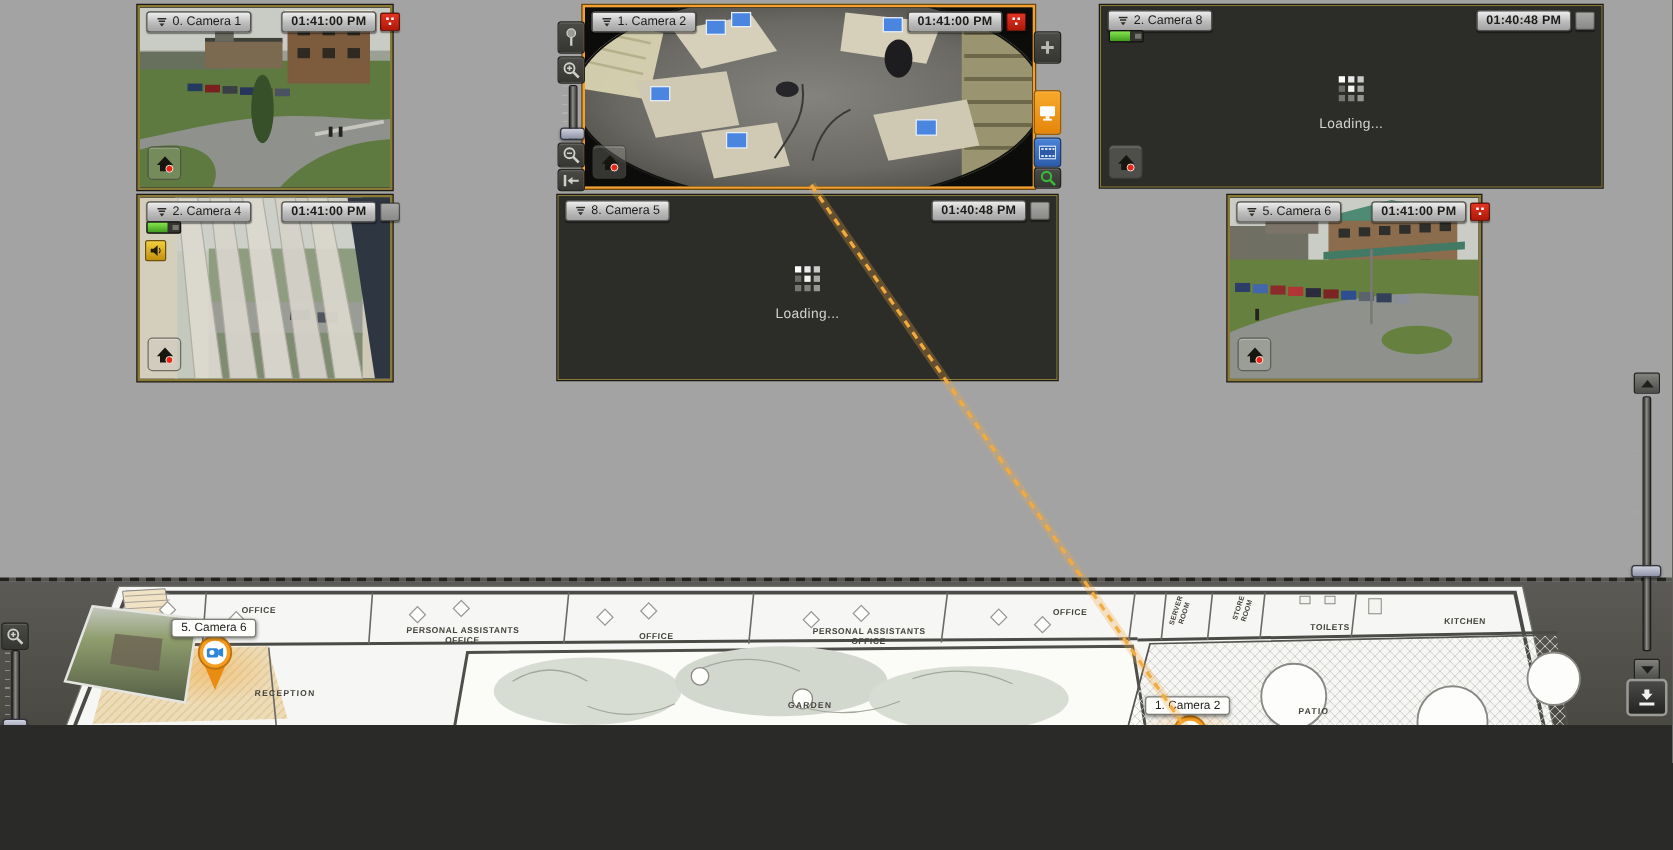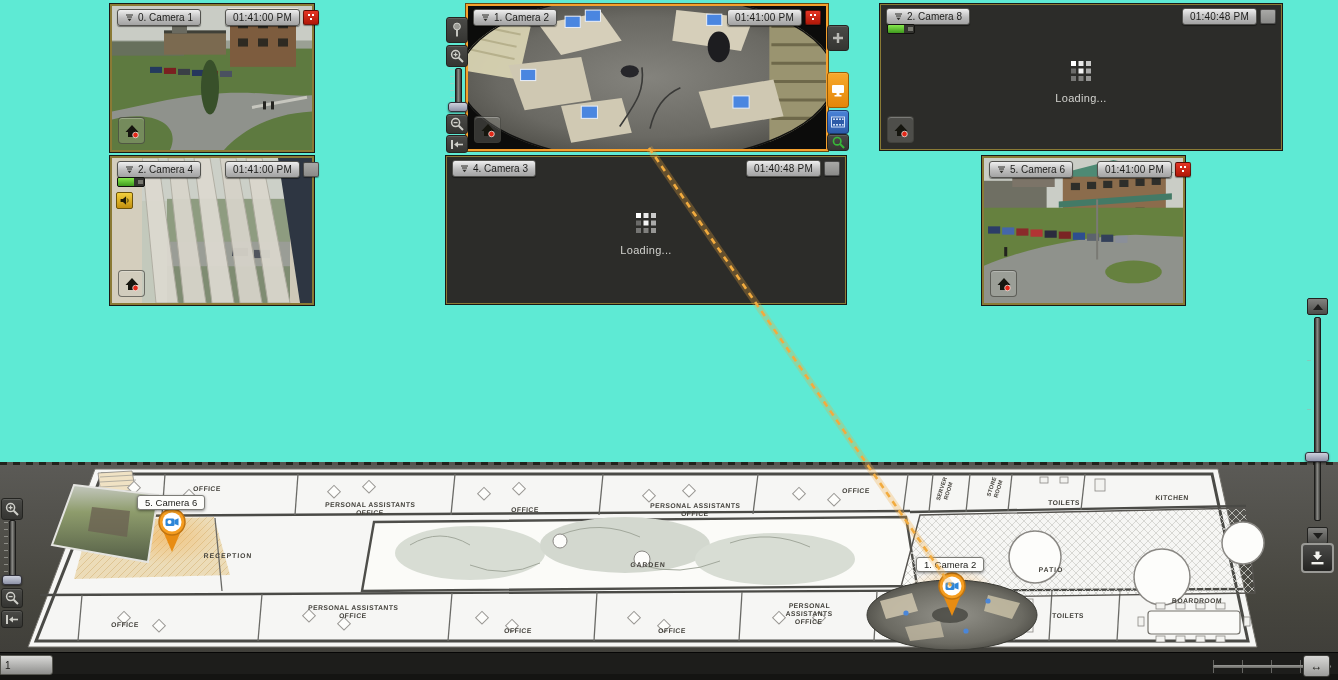--- a/index.html
+++ b/index.html
@@ -1,27 +1,27 @@
 <!DOCTYPE html>
 <html><head>
 <meta charset="utf-8">
 <style>
   html,body{margin:0;padding:0;background:#2a2a28;}
-  #screen{position:relative;width:1338px;height:680px;overflow:hidden;
-    background:#5eead4;font-family:"Liberation Sans",sans-serif;-webkit-font-smoothing:antialiased;}
+  #screen{position:relative;width:1338px;height:580px;overflow:hidden;
+    background:#a3a3a3;font-family:"Liberation Sans",sans-serif;-webkit-font-smoothing:antialiased;}
   
   .cam{position:absolute;background:#262623;border:2px solid #8a7a35;box-shadow:0 0 0 1px #191916;}
   .cam.selected{border-color:#f5a02d;box-shadow:0 0 0 1px #6a4a10;}
   .cam .body{position:absolute;inset:0;overflow:hidden;background:#2b2b28;}
   .cam svg.scene{position:absolute;inset:0;width:100%;height:100%;}
   .hdr{position:absolute;top:3px;left:5px;right:5px;display:flex;align-items:flex-start;justify-content:space-between;z-index:4;}
   .chip{display:inline-flex;align-items:center;gap:4px;height:15px;padding:0 7px;border-radius:3px;
     background:linear-gradient(#efefef,#bdbdbd 55%,#a3a3a3);border:1px solid #52524e;
     color:#1c1c1a;font-size:10px;line-height:15px;white-space:nowrap;box-shadow:0 1px 1px rgba(0,0,0,.45);}
-  .chip.time{font-weight:normal;letter-spacing:.2px;margin-left:24px;}
+  .chip.time{font-weight:bold;letter-spacing:.2px;margin-left:24px;}
   .hdr .right{display:flex;align-items:center;gap:3px;}
   .badge{width:14px;height:13px;border-radius:2px;border:1px solid rgba(0,0,0,.5);box-shadow:0 1px 1px rgba(0,0,0,.4);}
   .badge.rec{background:linear-gradient(#e43524,#b01808);}
   .badge.idle{background:linear-gradient(#a8a8a6,#8a8a88);}
   .badge.rec i{display:block;width:6px;height:6px;margin:3px auto 0;
     background:
       linear-gradient(#fff,#fff) 0 0/2px 2px no-repeat,
       linear-gradient(#fff,#fff) 4px 0/2px 2px no-repeat,
       linear-gradient(#fff,#fff) 2px 4px/2px 2px no-repeat;}
   .event-btn{position:absolute;left:6px;bottom:6px;width:25px;height:25px;z-index:4;border-radius:4px;
@@ -367,21 +367,21 @@
   </div>
 
   <div class="cam" style="left:446px;top:156px;width:398px;height:146px;border-width:1px;">
     <div class="body" style="background:#2c2c29;"></div>
     <div class="hdr">
       <span class="chip">
         <svg width="9" height="8" viewBox="0 0 9 8">
             <path d="M1,1 H8 M2,3 H7" stroke="#2c2c28" stroke-width="1.2"></path>
             <polygon points="2.5,4.8 6.5,4.8 4.5,7.2" fill="#2c2c28"></polygon>
           </svg>
-        <span>4. Camera 3</span>
+        <span>8. Camera 5</span>
       </span>
       <span class="right">
         <span class="chip time">01:40:48 PM</span>
         <span class="badge idle"></span>
       </span>
     </div>
     <div class="loading-wrap">
       <svg width="22" height="22" viewBox="0 0 22 22">
         <g fill="#ffffff">
           <rect x="1" y="1" width="5" height="5" opacity="1"></rect>

